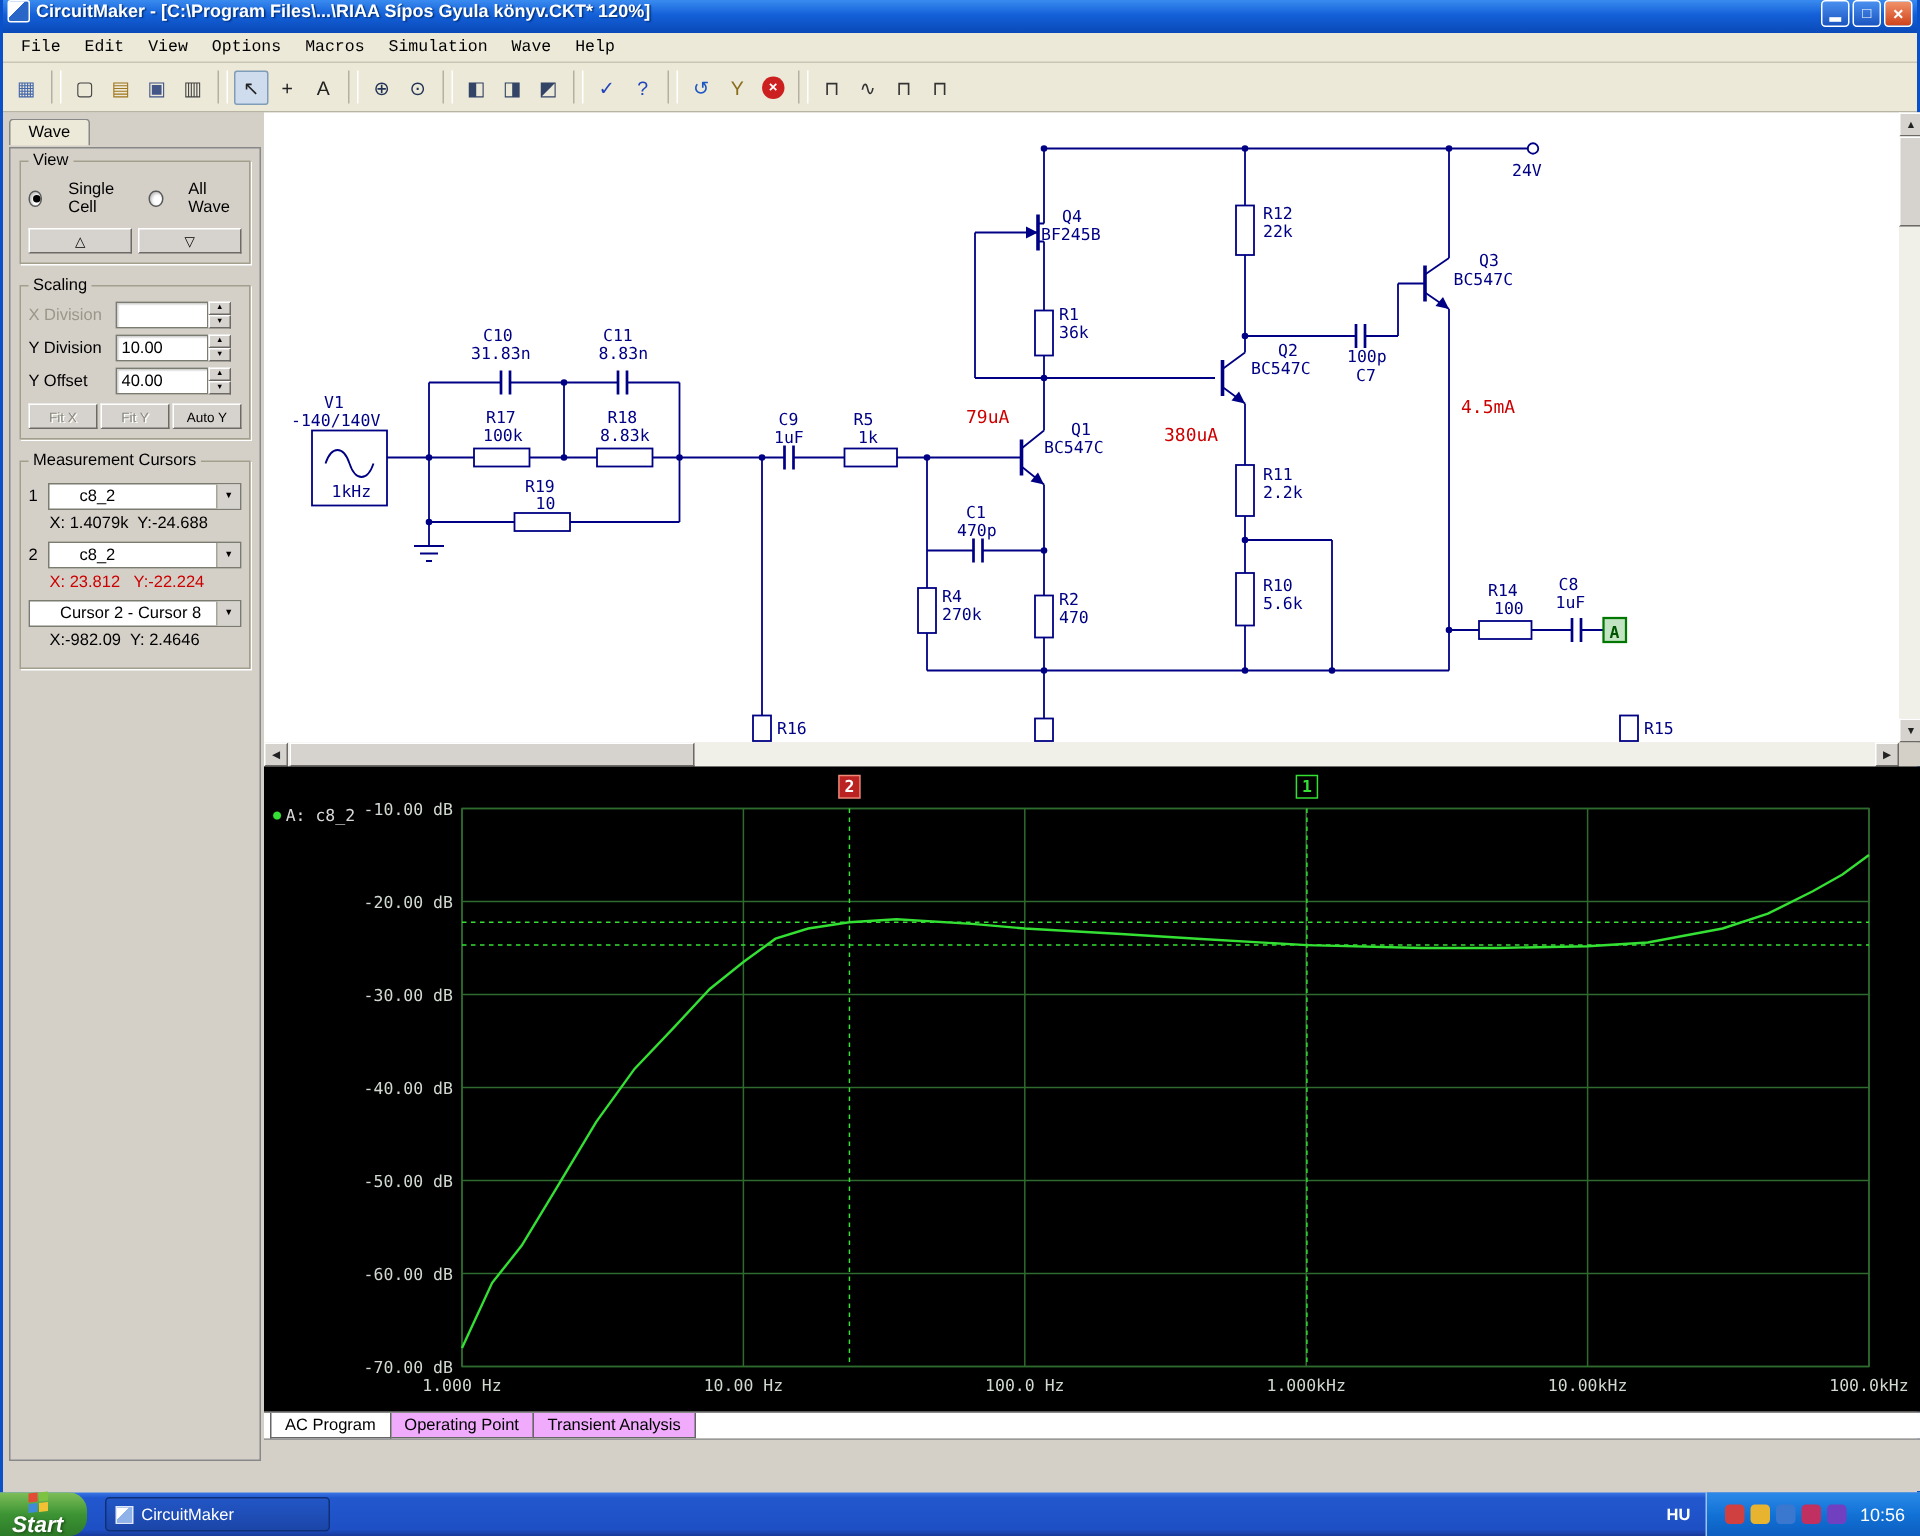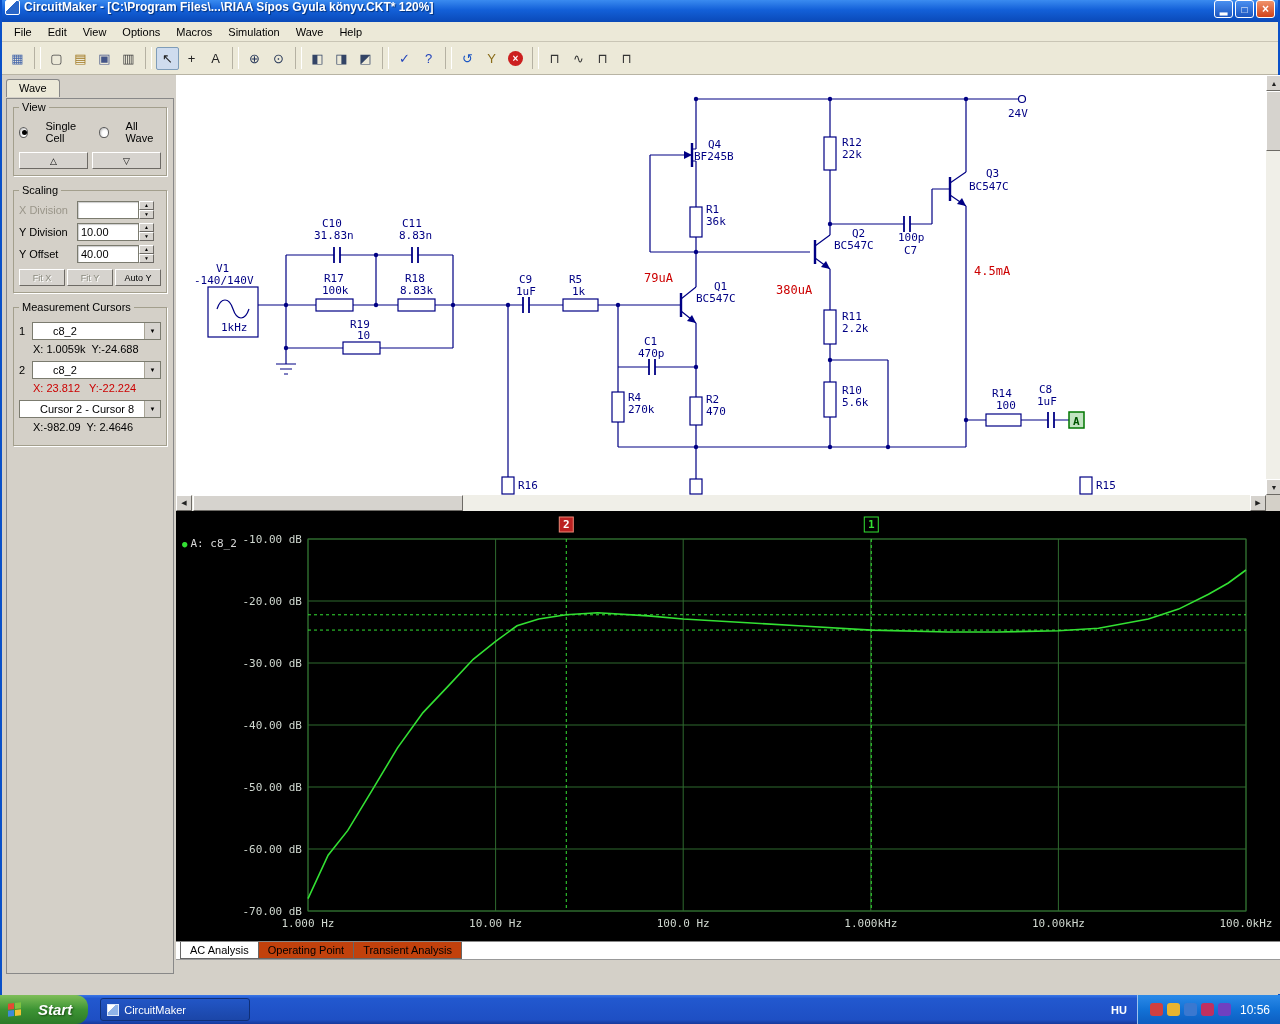--- a/index.html
+++ b/index.html
@@ -14,21 +14,21 @@
   .app-icon { width:15px; height:15px; border:1px solid #fff; border-radius:2px;
     background:linear-gradient(135deg,#ffffff 0 40%,#2a66c8 40% 100%); }
   .title-text { flex:1; color:#fff; font-weight:bold; font-size:12px; white-space:nowrap; overflow:hidden;
     text-shadow:1px 1px 1px #00307a; }
   .tb-btns { display:flex; gap:2px; }
   .cap-btn { width:19px; height:18px; border:1px solid #fff; border-radius:3px; color:#fff; font-size:10px;
     line-height:15px; text-align:center; background:linear-gradient(180deg,#4a90f0,#1b55c0); cursor:default; }
   .cap-btn.close { background:linear-gradient(180deg,#f0936a,#d0431b); font-size:12px; font-weight:bold; }
 
   .menubar { height:20px; background:#ece9d8; border-bottom:1px solid #c9c5b5; display:flex; align-items:center; padding-left:4px; }
-  .menu-item { padding:2px 8px; }
+  .menu-item { padding:2px 8px;font-family:Liberation Mono, monospace; }
 
   .toolbar { height:33px; background:#ece9d8; border-bottom:1px solid #b8b4a4; display:flex; align-items:center; padding:2px 4px; gap:1px; }
   .tb-btn { width:23px; height:23px; border:1px solid transparent; display:flex; align-items:center; justify-content:center;
     font-size:13px; background:transparent; border-radius:2px; }
   .tb-btn.pressed { border:1px solid #7f9db9; background:#cfdcee; }
   .tb-btn.stop span { display:inline-block; width:15px; height:15px; border-radius:50%; background:#cc1f1f; color:#fff;
     font-size:10px; line-height:15px; text-align:center; font-weight:bold; }
   .tb-sep { width:7px; height:22px; border-left:1px solid #b5b1a2; border-right:1px solid #fff; margin:0 3px 0 4px; }
 
   
@@ -90,42 +90,42 @@
   .legend { position:absolute; left:6px; top:26px; display:flex; align-items:center; gap:3px;
     font-family:"DejaVu Sans Mono",monospace; font-size:11px; color:#d8d8d8; }
   .legend .dot { color:#33e033; font-size:9px; }
   .grid { stroke:#2f6b2f; stroke-width:1; }
   .frame { fill:none; stroke:#2f6b2f; stroke-width:1; }
   .tick { fill:#d0d8d0; font-family:"DejaVu Sans Mono",monospace; font-size:11px; }
   .cursor-line { stroke:#33e033; stroke-width:1; stroke-dasharray:3,3; }
   .flag-text { font-family:"DejaVu Sans Mono",monospace; font-size:11px; font-weight:bold; }
 
   .wave-tabs { height:18px; background:#fff; border-top:1px solid #888; display:flex; align-items:stretch; padding-left:4px; }
-  .wave-tab { padding:2px 9px; border:1px solid #666; border-top:none; background:#c2410c; margin-right:-1px; font-size:11px; }
+  .wave-tab { padding:2px 9px; border:1px solid #666; border-top:none; background:#f0abfc; margin-right:-1px; font-size:11px; }
   .wave-tab.active { background:#fff; z-index:2; }
   .bottom-filler { flex:1; background:#d4d0c8; border-top:1px solid #999; }
 
   
   .w  { stroke:#000084; stroke-width:1.2; fill:none; }
   .pl { stroke:#000084; stroke-width:1.8; fill:none; }
   .bx { stroke:#000084; stroke-width:1.2; fill:none; }
   .br { stroke:#000084; stroke-width:2.4; fill:none; }
   .ar { fill:#000084; }
   .dt { fill:#000084; }
   .sch-label { font-family:"DejaVu Sans Mono",monospace; font-size:11px; fill:#000084; }
   .sch-label.red { fill:#cc0000; font-size:12px; }
   .probe-a { fill:#c2e4c2; stroke:#007700; stroke-width:1.5; }
   .probe-a-t { font-family:"DejaVu Sans Mono",monospace; font-size:11px; font-weight:bold; fill:#005500; }
 
   
   .taskbar { position:absolute; left:0; top:995px; width:1280px; height:29px;
     background:linear-gradient(180deg,#3a77e8 0%,#2258cf 12%,#1e4fc4 85%,#16389a 100%); display:flex; align-items:center; }
-  .start-btn { height:29px; padding:0 16px 0 8px; display:flex; align-items:center; gap:17px;
+  .start-btn { height:29px; padding:0 16px 0 8px; display:flex; align-items:center; gap:0;
     background:linear-gradient(180deg,#7ebe58 0%,#3d9434 50%,#2c7a28 100%); border-radius:0 12px 12px 0;
-    color:#fff; font-weight:bold; font-style:italic; font-size:15px; text-shadow:1px 1px 2px #1b4a14; }
+    color:#fff; font-weight:bold; font-style:italic; font-size:15px; text-shadow:1px 1px 2px #1b4a14;flex-direction:column; }
   .win-flag { display:grid; grid-template-columns:6px 6px; grid-template-rows:6px 6px; gap:1px; transform:skewY(-6deg); }
   .win-flag i:nth-child(1){background:#e34b34;} .win-flag i:nth-child(2){background:#7ec242;}
   .win-flag i:nth-child(3){background:#3f8bd8;} .win-flag i:nth-child(4){background:#f3c234;}
   .task-btn { margin-left:12px; width:150px; height:23px; display:flex; align-items:center; gap:5px; padding:0 6px;
     background:linear-gradient(180deg,#2256c6,#1b46a8); border:1px solid #0f2f77; border-radius:3px; color:#fff; }
   .task-ic { width:12px; height:12px; background:linear-gradient(135deg,#fff 0 40%,#8fb3e8 40% 100%); border:1px solid #dfe8f8; }
   .tb-spring { flex:1; }
   .lang { color:#fff; font-weight:bold; padding:0 10px; }
   .tray { height:29px; display:flex; align-items:center; gap:5px; padding:0 10px 0 12px;
     background:linear-gradient(180deg,#2b8ae8 0%,#1272d6 50%,#0d5dc0 100%); border-left:1px solid #9cc2ee; color:#fff; }
@@ -301,21 +301,21 @@
 
         <div class="group">
           <span class="group-title">Measurement Cursors</span>
           <div class="cursor-row">
             <span class="cursor-num">1</span>
             <span class="combo">
               <span class="combo-txt">c8_2</span>
               <span class="combo-btn">▼</span>
             </span>
           </div>
-          <div class="readout">X: 1.0059k  Y:-24.688</div>
+          <div class="readout">X: 1.4079k  Y:-24.688</div>
           <div class="cursor-row">
             <span class="cursor-num">2</span>
             <span class="combo">
               <span class="combo-txt">c8_2</span>
               <span class="combo-btn">▼</span>
             </span>
           </div>
           <div class="readout red">X: 23.812   Y:-22.224</div>
           <span class="combo wide" style="display:flex;">
             <span class="combo-txt">Cursor 2 - Cursor 8</span>
@@ -495,21 +495,21 @@
             <text x="390.28690593983464" y="17" text-anchor="middle" fill="#ffffff" class="flag-text">2</text>
             <line x1="695.2792820086553" y1="28" x2="695.2792820086553" y2="400" class="cursor-line"></line>
             <line x1="132" y1="119.06559999999999" x2="1070" y2="119.06559999999999" class="cursor-line"></line>
             <rect x="688.2792820086553" y="6" width="14" height="15" fill="#000000" stroke="#33e033"></rect>
             <text x="695.2792820086553" y="17" text-anchor="middle" fill="#33e033" class="flag-text">1</text>
             <polyline points="132.0,387.6 152.1,344.2 171.8,319.4 196.2,279.1 221.5,236.9 247.0,201.6 272.4,174.9 297.2,148.3 319.6,130.3 341.0,114.8 362.8,108.0 390.2,103.8 421.7,101.8 472.1,104.9 507.2,108.0 571.4,111.7 622.2,114.8 695.3,119.1 772.0,121.0 821.4,121.0 882.4,119.8 922.5,117.3 972.4,108.0 1002.6,98.1 1032.5,83.2 1052.3,72.0 1070.0,59.0" fill="none" stroke="#33e033" stroke-width="1.6"></polyline>
           </svg>
       </div>
 
       <div class="wave-tabs" id="wave-tabs">
-          <span class="wave-tab active">AC Analysis</span>
+          <span class="wave-tab active">AC Program</span>
           <span class="wave-tab">Operating Point</span>
           <span class="wave-tab">Transient Analysis</span>
         </div>
       <div class="bottom-filler"></div>
 
     </div>
   </div>
 </div>
 
 <div class="taskbar">

